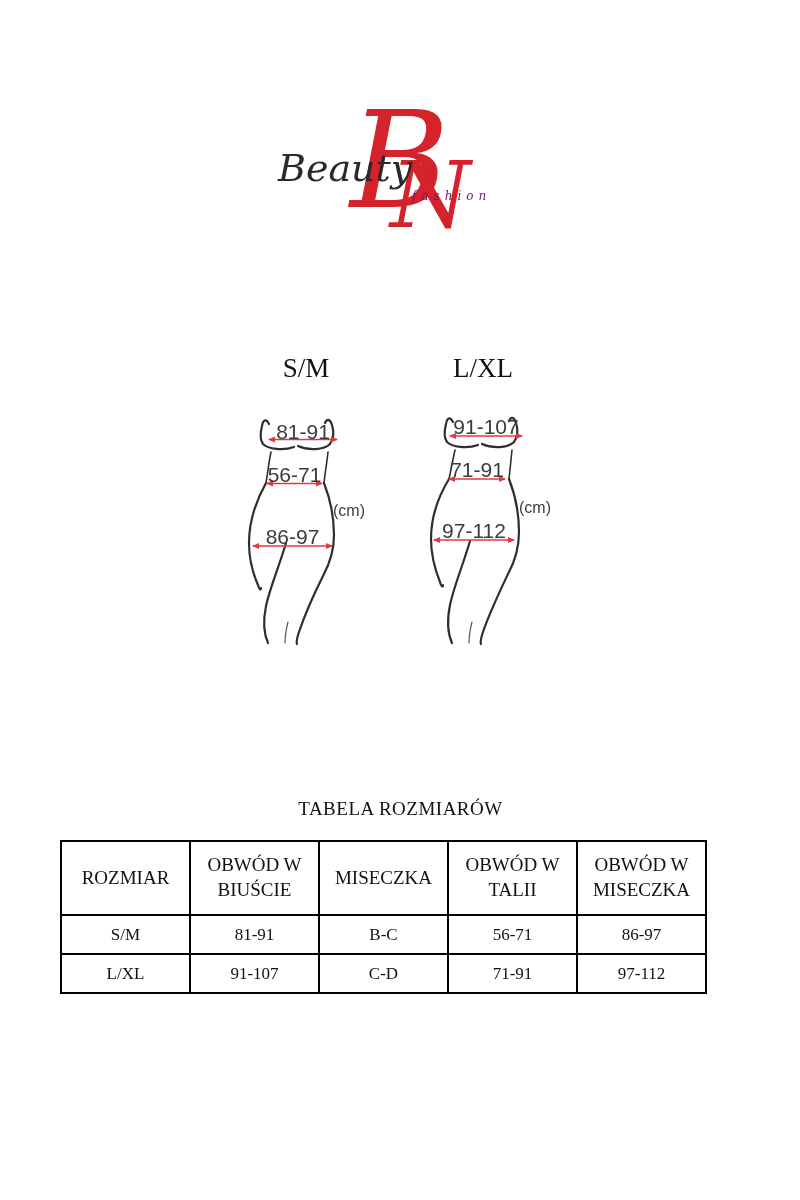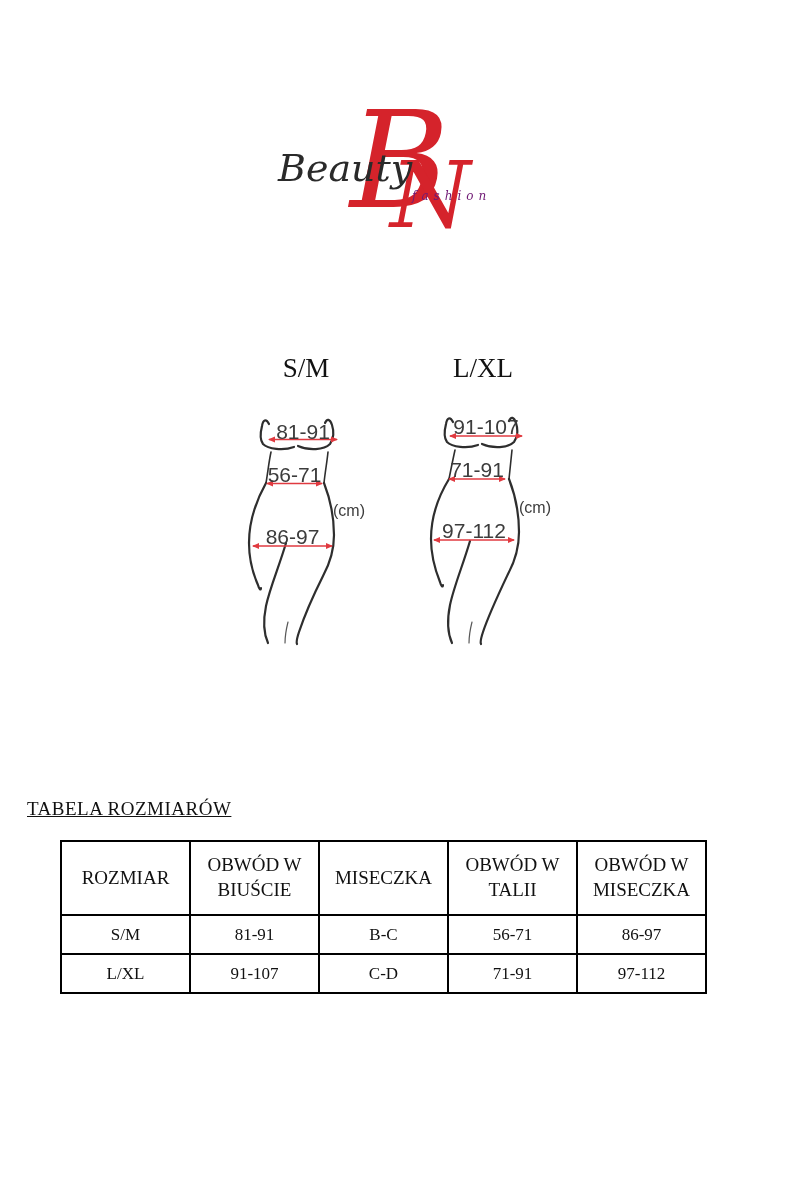--- a/index.html
+++ b/index.html
@@ -29,22 +29,22 @@
   .figure{position:absolute;}
   #figure-sm{left:235px;top:395px;width:150px;height:265px;}
   #figure-lxl{left:420px;top:400px;width:150px;height:260px;}
   .figure svg{position:absolute;left:0;top:0;}
   .measure-label{position:absolute;font-family:"Liberation Sans","DejaVu Sans",sans-serif;
                  font-size:21px;line-height:21px;color:#3c3c3c;text-align:center;white-space:nowrap;}
   .unit-label{position:absolute;font-family:"Liberation Sans","DejaVu Sans",sans-serif;
               font-size:16px;line-height:20px;color:#3c3c3c;white-space:nowrap;}
 
   
-  .table-title{position:absolute;left:27px;top:798px;width:717px;text-align:left;
-               font:19px/1.2 "Liberation Serif",serif;letter-spacing:.5px;color:#111;text-decoration:underline;}
+  .table-title{position:absolute;left:42px;top:798px;width:717px;text-align:center;
+               font:19px/1.2 "Liberation Serif",serif;letter-spacing:.5px;color:#111;}
   .size-table{position:absolute;left:60px;top:840px;width:647px;border-collapse:collapse;
               table-layout:fixed;font-family:"Liberation Serif",serif;color:#111;}
   .size-table th,.size-table td{border:2px solid #000;text-align:center;vertical-align:middle;
               padding:0 10px;}
   .size-table th{height:72px;font-size:19px;font-weight:normal;line-height:1.3;}
   .size-table td{height:37px;font-size:17px;}
 </style>
 </head>
 <body>
 

